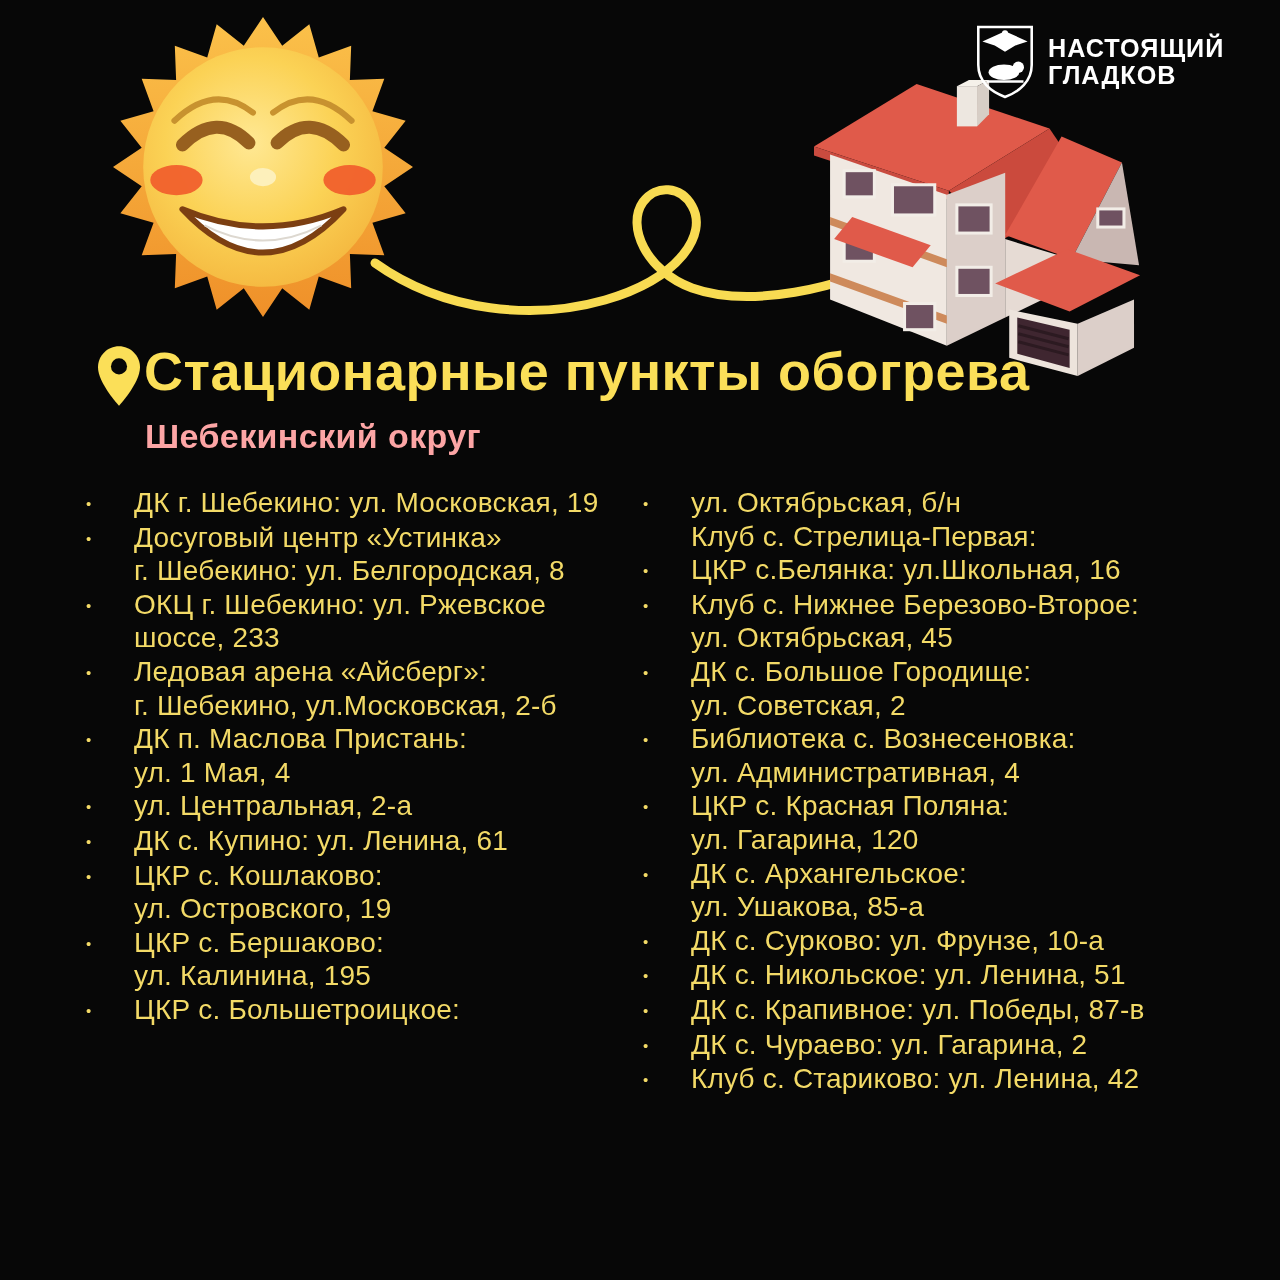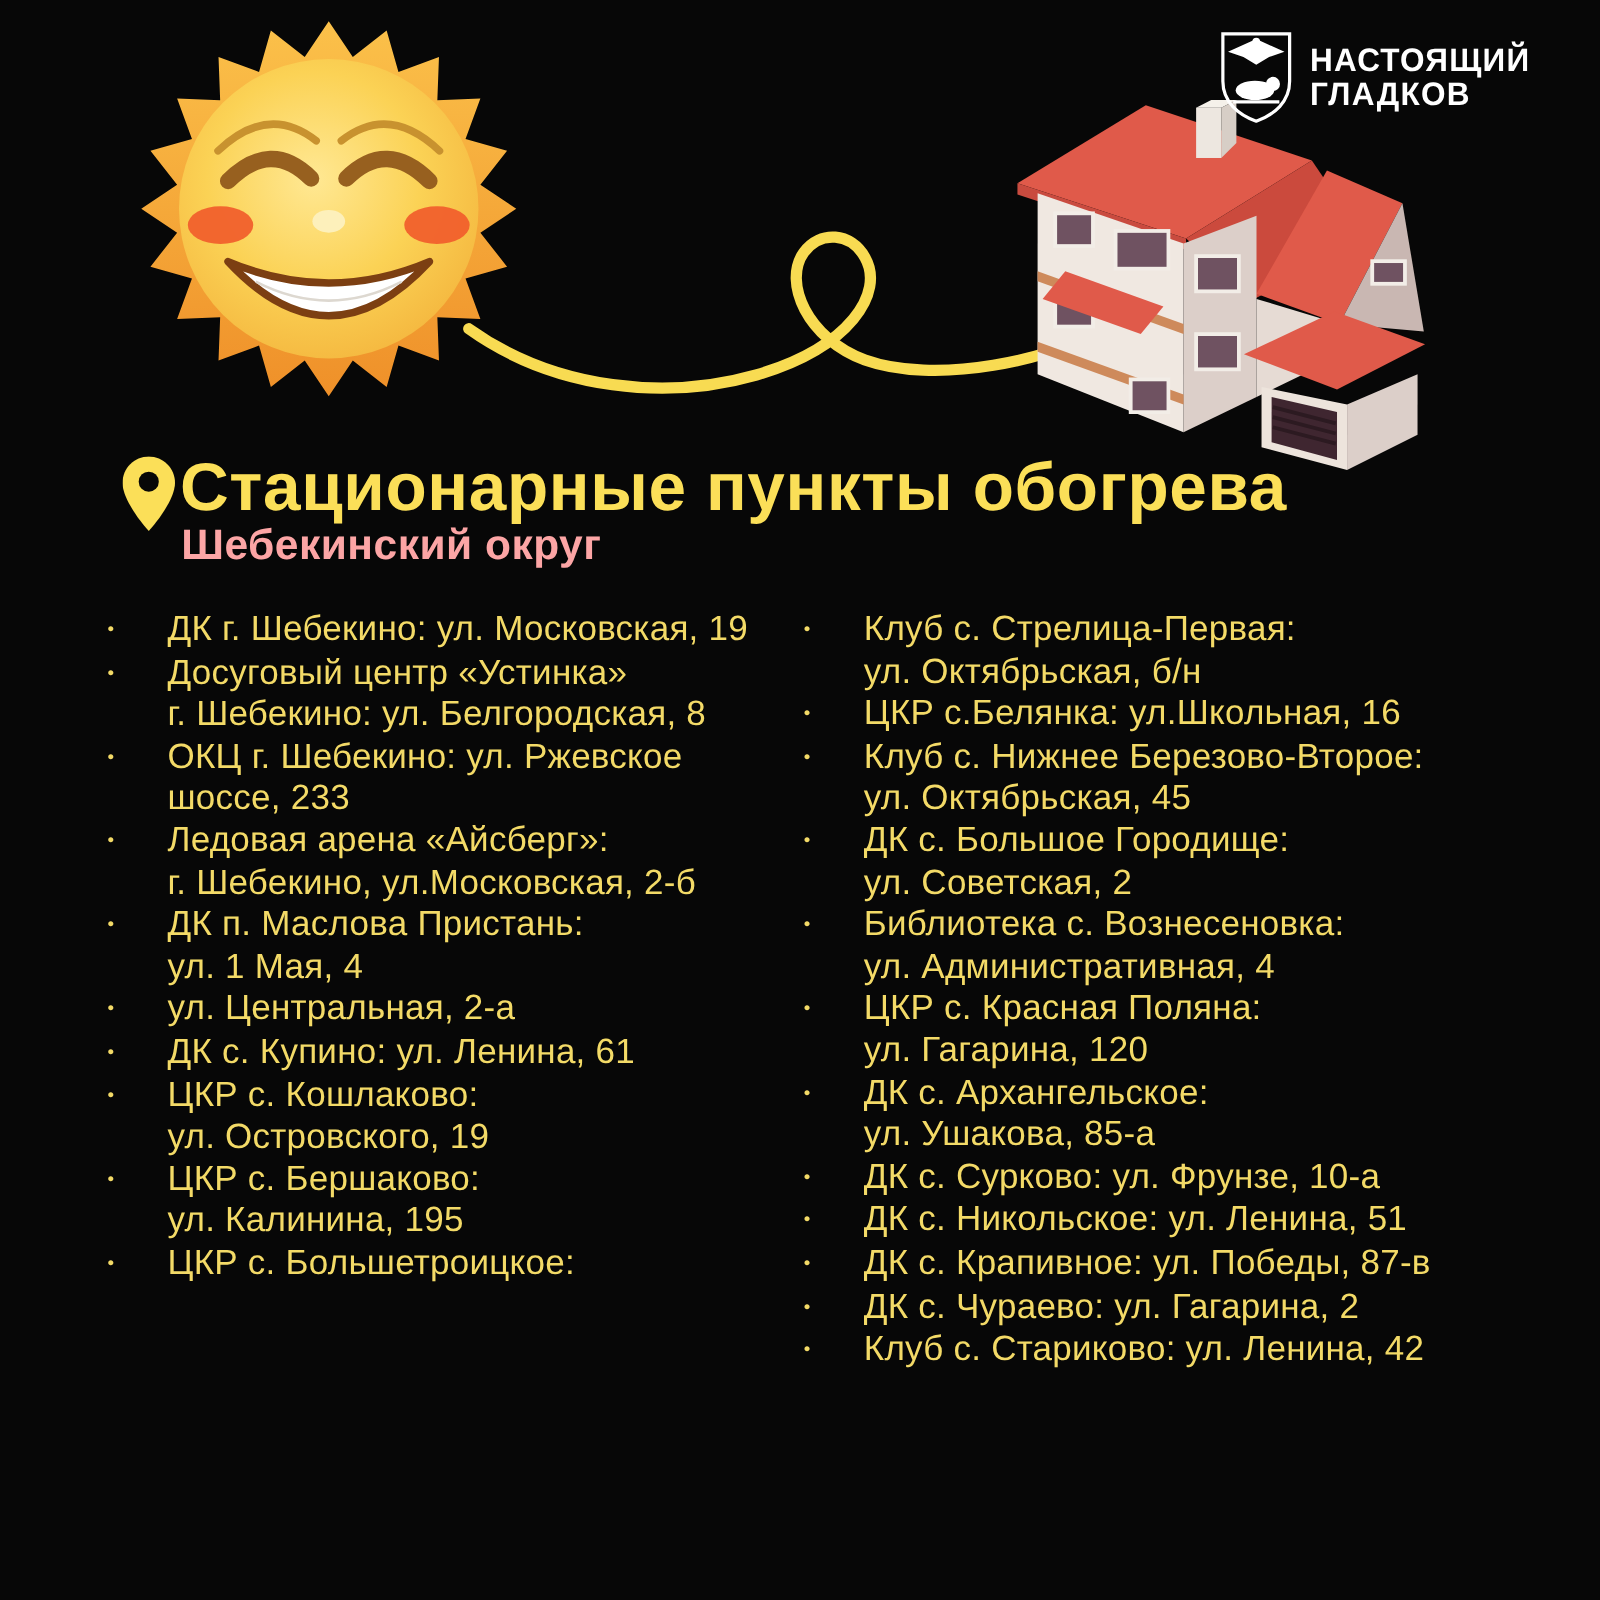--- a/index.html
+++ b/index.html
@@ -9,21 +9,21 @@
   }
   
   .sun{position:absolute;left:112px;top:16px;width:302px;height:302px;z-index:3;}
   .squiggle{position:absolute;left:350px;top:168px;width:580px;height:172px;z-index:1;}
   .house{position:absolute;left:806px;top:66px;width:336px;height:312px;z-index:2;}
   
   .logo{position:absolute;left:973px;top:24px;display:flex;align-items:center;gap:11px;z-index:4;}
   .logo .emblem{width:64px;height:76px;}
   .logo .name{color:#ffffff;font-weight:700;font-size:26px;line-height:1.03;letter-spacing:1px;transform:scaleX(.97);transform-origin:left;}
   
-  .title-row{position:absolute;left:98px;top:362px;display:flex;align-items:flex-start;gap:4px;z-index:4;}
+  .title-row{position:absolute;left:98px;top:343px;display:flex;align-items:flex-start;gap:4px;z-index:4;}
   .pin{width:42px;height:60px;margin-top:3px;}
   h1.title{margin:0;color:#fbdf58;font-size:54px;font-weight:800;letter-spacing:.5px;line-height:1.05;white-space:nowrap;}
   .subtitle{position:absolute;left:145px;top:417px;color:#fca5a5;font-size:34px;font-weight:700;letter-spacing:.4px;}
   
   .lists{position:absolute;left:0;top:486px;width:1280px;z-index:4;}
   .list-col{position:absolute;top:0;width:560px;color:#f3da67;font-size:28px;line-height:33.6px;letter-spacing:.2px;}
   .list-col.left{left:86px;}
   .list-col.right{left:643px;}
   .item{display:flex;align-items:flex-start;}
   .bullet{flex:0 0 19px;font-size:15px;line-height:33.6px;text-align:left;padding-top:1px;}
@@ -199,22 +199,22 @@
           <span class="bullet">•</span>
           <div class="lines">
             <div class="line">ЦКР с. Большетроицкое:</div>
           </div>
         </div>
       </div>
     <div class="list-col right">
         <div class="item">
           <span class="bullet">•</span>
           <div class="lines">
+            <div class="line">ул. Октябрьская, б/н</div>
             <div class="line">Клуб с. Стрелица-Первая:</div>
-            <div class="line">ул. Октябрьская, б/н</div>
           </div>
         </div>
         <div class="item">
           <span class="bullet">•</span>
           <div class="lines">
             <div class="line">ЦКР с.Белянка: ул.Школьная, 16</div>
           </div>
         </div>
         <div class="item">
           <span class="bullet">•</span>

